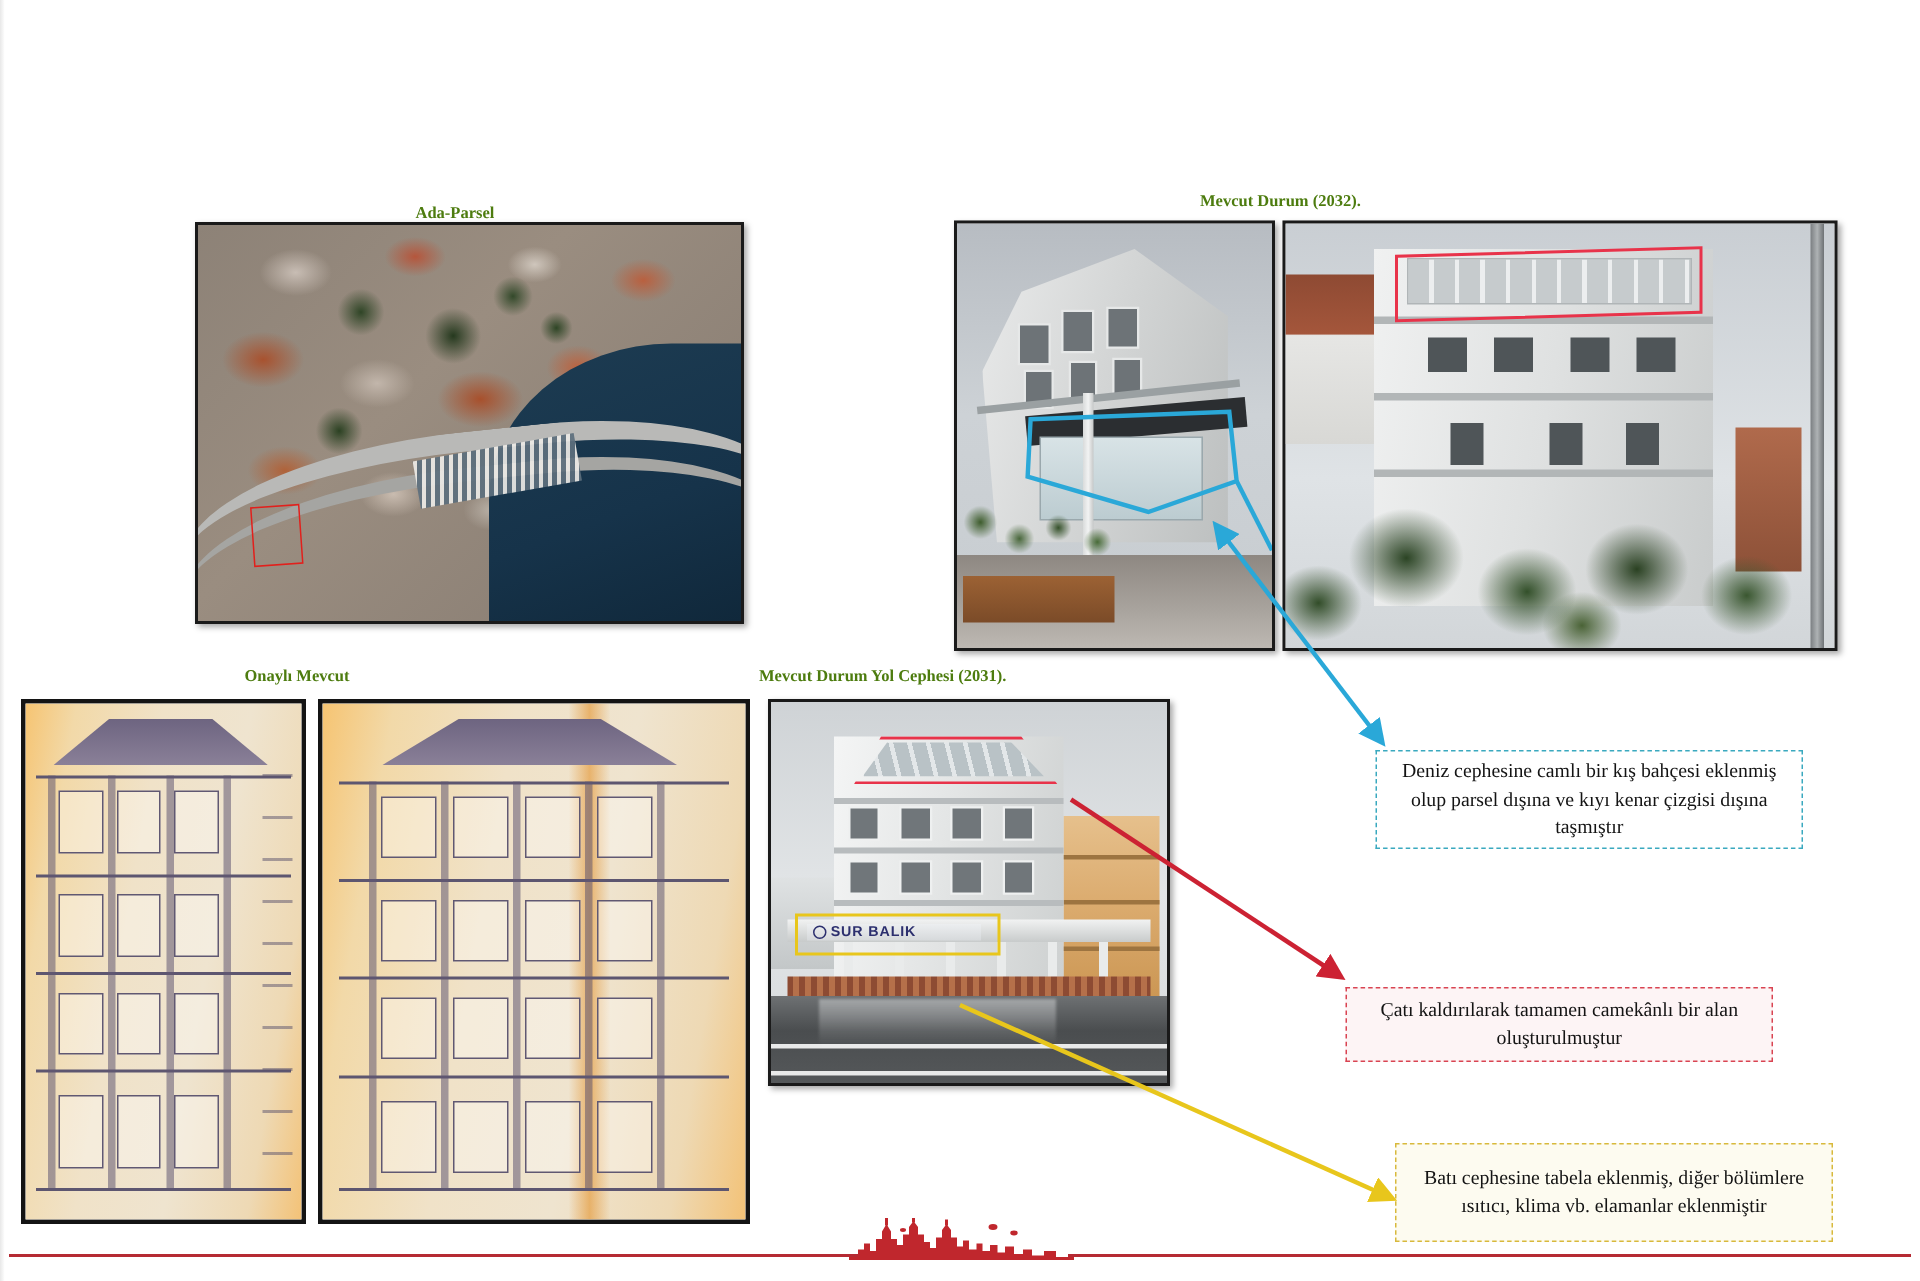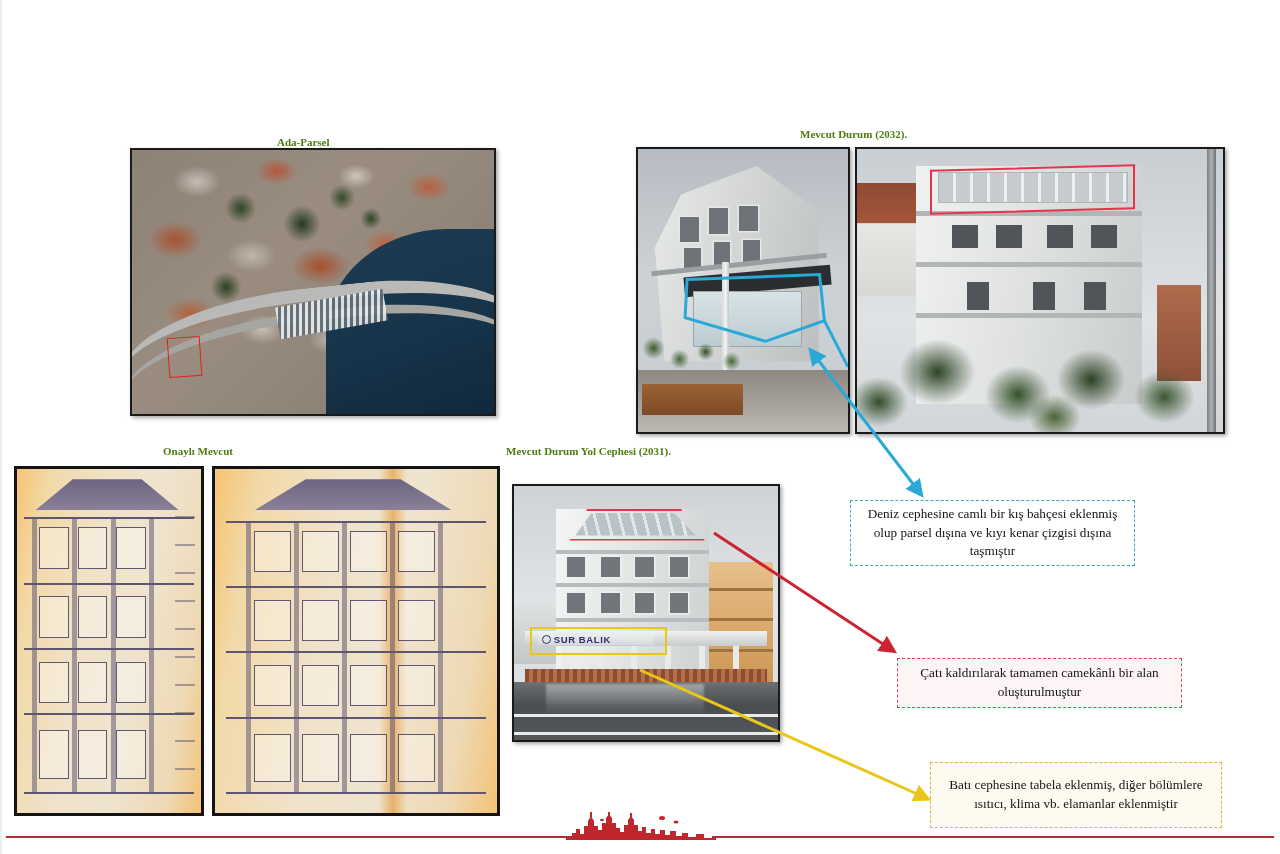--- a/index.html
+++ b/index.html
@@ -273,21 +273,21 @@
     background: linear-gradient(180deg, #6d6480 0%, #8a8098 100%);
     clip-path: polygon(26% 0%, 74% 0%, 100% 100%, 0% 100%);
   }
   .draw-scale-marks {
     position: absolute; right: 3%; top: 6%;
     width: 11%; height: 88%;
     background: repeating-linear-gradient(180deg, transparent 0 26px, rgba(90,82,108,.5) 26px 28px);
   }
 
   
-  #street-frame { left: 512px; top: 484px; width: 268px; height: 258px; }
+  #street-frame { left: 512px; top: 466px; width: 268px; height: 258px; }
   .st-sky { position: absolute; inset: 0; background: linear-gradient(180deg,#cfd3d6 0%, #e2e5e7 50%, #d6d9db 100%); }
   .st-building {
     position: absolute; left: 16%; top: 9%;
     width: 58%; height: 72%;
     background: linear-gradient(100deg, #f4f5f5 0%, #e4e6e6 45%, #cdd0d0 100%);
   }
   .st-roofglass {
     position: absolute; left: 19%; top: 10.5%;
     width: 52%; height: 9%;
     background: repeating-linear-gradient(76deg, #b9c2c6 0 9px, #e3e7e9 9px 12px);
@@ -381,21 +381,21 @@
     align-items: center;
     justify-content: center;
     text-align: center;
     font-family: "Liberation Serif", serif;
     font-size: 13.2px;
     line-height: 1.42;
     color: #141414;
     padding: 7px 10px;
   }
   #callout-teal {
-    left: 850px; top: 500px; width: 285px; height: 66px;
+    left: 917px; top: 500px; width: 285px; height: 66px;
     border: 1.6px dashed #3aa9bf;
     background: #ffffff;
   }
   #callout-red {
     left: 897px; top: 658px; width: 285px; height: 50px;
     border: 1.6px dashed #d94452;
     background: #fdf4f5;
   }
   #callout-yellow {
     left: 930px; top: 762px; width: 292px; height: 66px;

